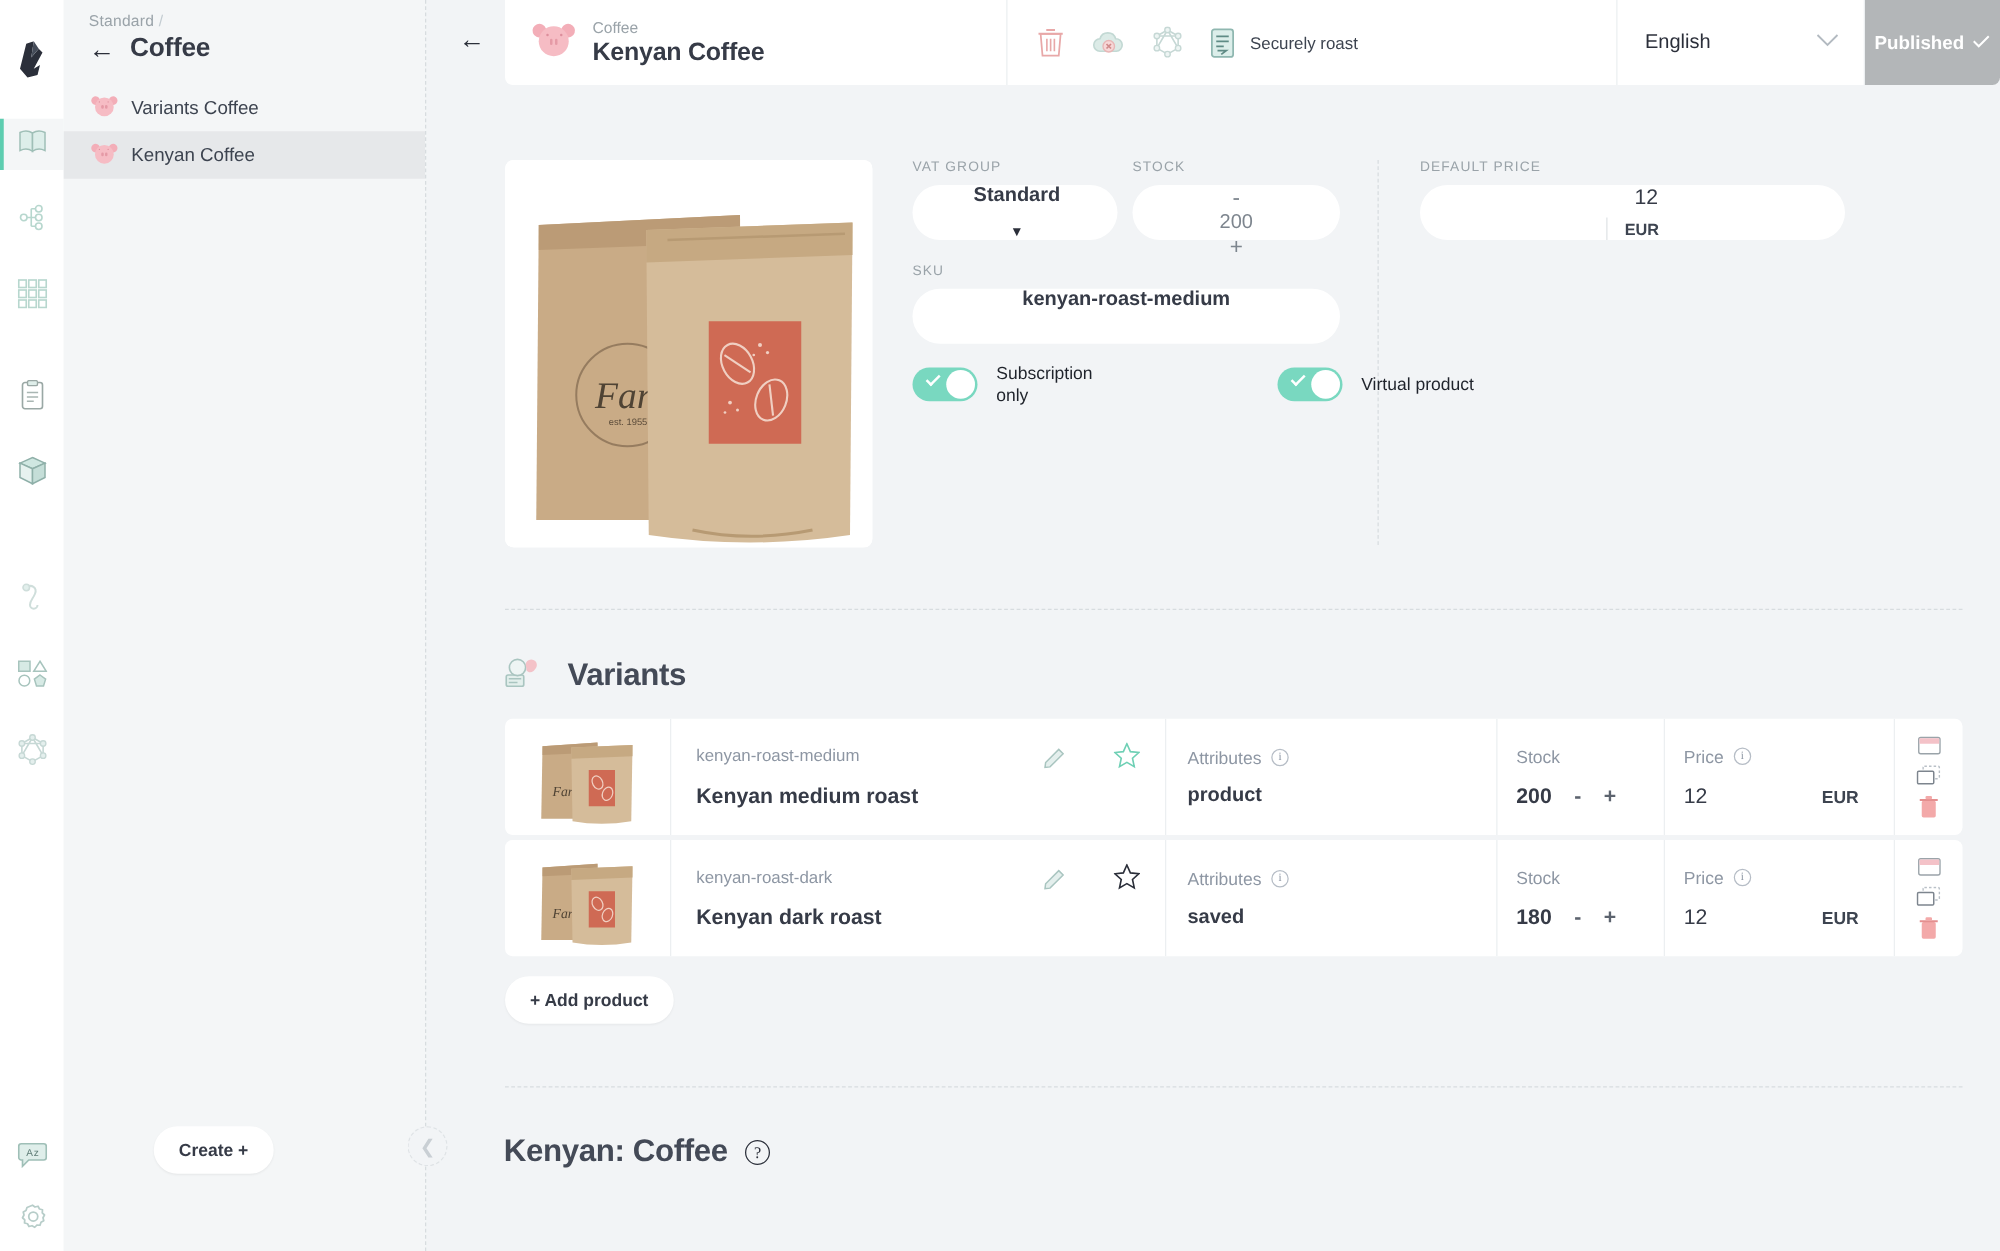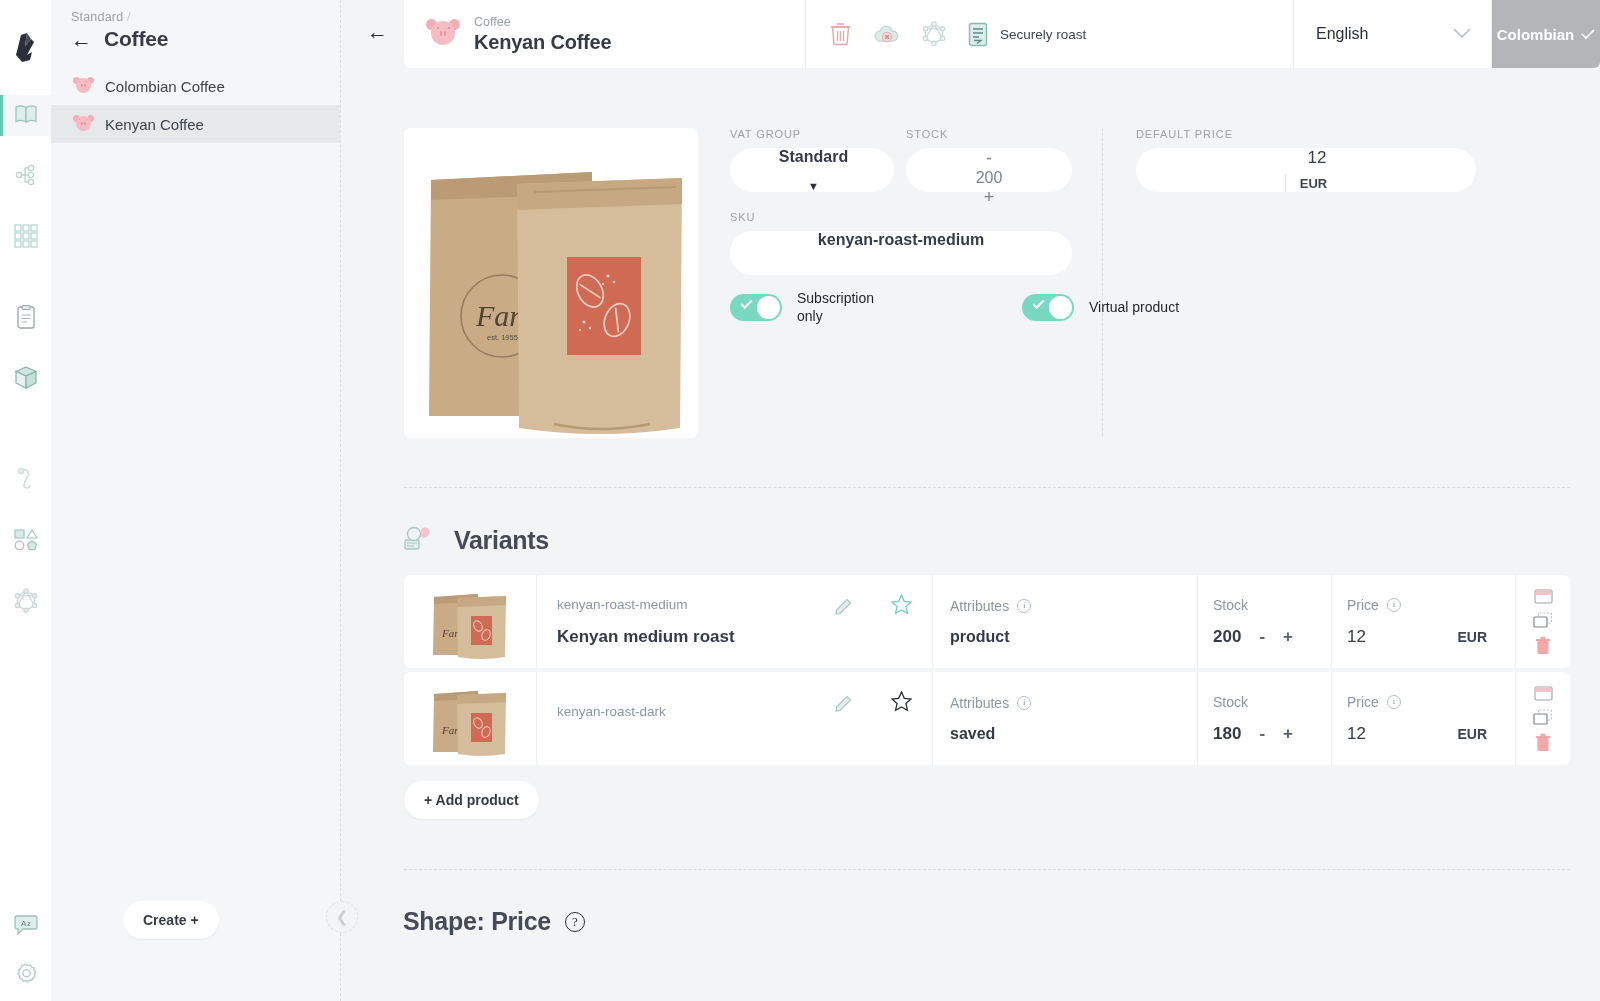--- a/index.html
+++ b/index.html
@@ -388,21 +388,21 @@
       <div class="pane-row">
         <span class="pig">
           <span class="ear-l"></span>
             <span class="ear-r"></span>
             <span class="snout"></span>
           <span class="e1"></span>
             <span class="e2"></span>
             <span class="n1"></span>
             <span class="n2"></span>
         </span>
-        <span>Colombian Coffee</span>
+        <span>Variants Coffee</span>
       </div>
       <div class="pane-row selected">
         <span class="pig">
           <span class="ear-l"></span>
             <span class="ear-r"></span>
             <span class="snout"></span>
           <span class="e1"></span>
             <span class="e2"></span>
             <span class="n1"></span>
             <span class="n2"></span>
@@ -481,21 +481,21 @@
       <div class="topbar-lang">
         <span>English</span>
         <span>
           <svg width="18" height="11" viewBox="0 0 18 11">
               <path d="M1 1 L9 9 L17 1" fill="none" stroke="#b3bac1" stroke-width="1.5"></path>
             </svg>
         </span>
       </div>
 
       <div class="topbar-publish">
-        <span>Colombian</span>
+        <span>Published</span>
         <span>
           <svg width="14" height="11" viewBox="0 0 14 11">
               <path d="M1 5 L5 9 L13 1" fill="none" stroke="#ffffff" stroke-width="1.6"></path>
             </svg>
         </span>
       </div>
     </div>
 
     <div class="prod-img">
       <svg width="294" height="310" viewBox="0 0 294 310">
@@ -689,20 +689,21 @@
             <path d="M31 15 L80 13 L80 22 L31 24 Z" fill="#c6a982"></path>
             <rect x="45" y="33" width="21" height="29" fill="#cf6a54"></rect>
             <g fill="none" stroke="#f0cfc2" stroke-width="1">
               <ellipse cx="52" cy="43" rx="4" ry="5.5" transform="rotate(-28 52 43)"></ellipse>
               <ellipse cx="60" cy="52" rx="4" ry="5.5" transform="rotate(22 60 52)"></ellipse>
             </g>
           </svg>
         </div>
         <div class="vcell v-name">
           <div class="v-sku">kenyan-roast-dark</div>
+          <div class="v-title">Kenyan dark roast</div>
           <span class="pencil">
             <svg width="17" height="17" viewBox="0 0 17 17">
               <path d="M12 1.5 L15.5 5 L5 15.5 L1 16 L1.5 12 Z" fill="#e4efed" stroke="#a9c5c0" stroke-width="1.2"></path>
             </svg>
           </span>
           <span class="star">
             <svg width="21" height="21" viewBox="0 0 21 21">
               <path d="M10.5 1 L13.3 7.3 L20 8 L15 12.6 L16.4 19.3 L10.5 15.9 L4.6 19.3 L6 12.6 L1 8 L7.7 7.3 Z" fill="none" stroke="#2b2f3a" stroke-width="1.3"></path>
             </svg>
           </span>
@@ -754,18 +755,18 @@
           </span>
         </div>
       </div>
     </div>
 
     <button class="add-variant">+ Add product</button>
 
     <div class="hr-dashed" style="top:869px"></div>
 
     <div class="shape-head">
-      <span class="shape-title">Shape: Price</span>
+      <span class="shape-title">Kenyan: Coffee</span>
       <span class="q-circle">?</span>
     </div>
 
   </div>
 </div>
 
 </body></html>

